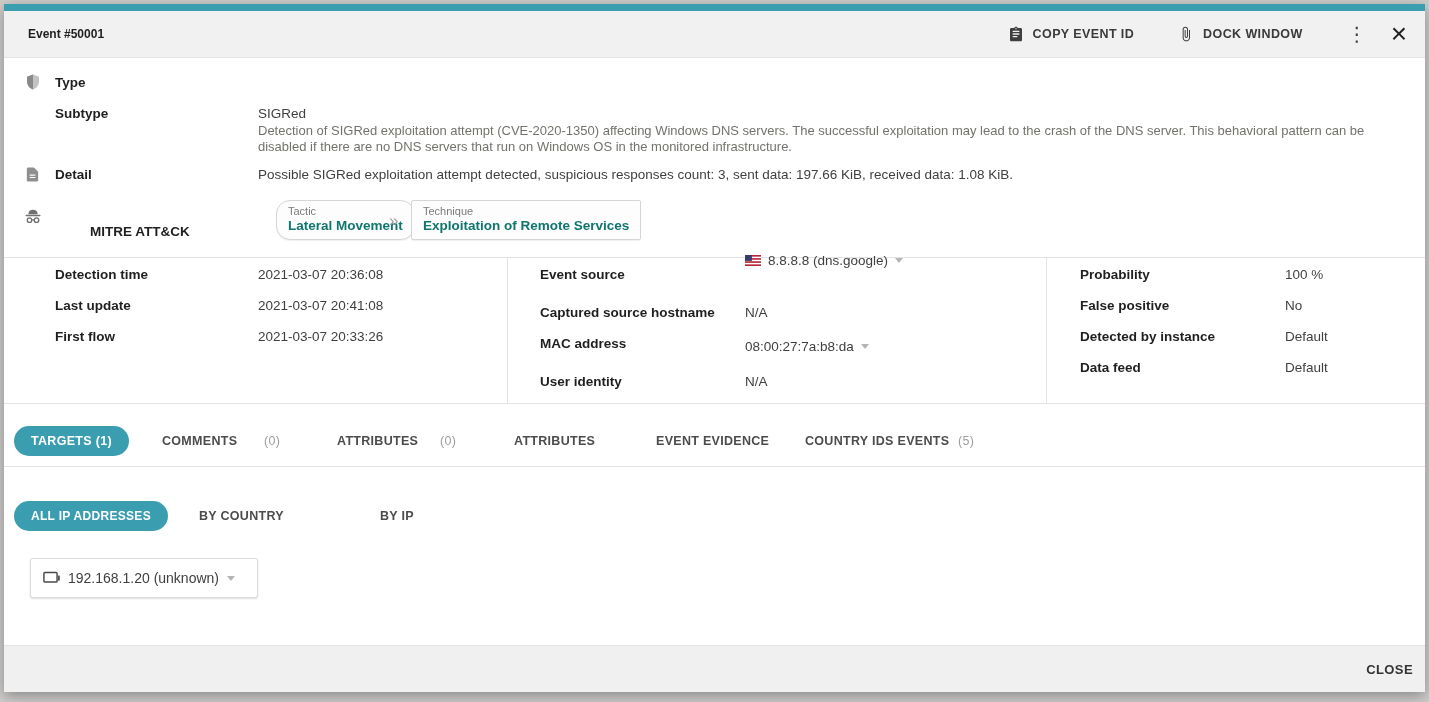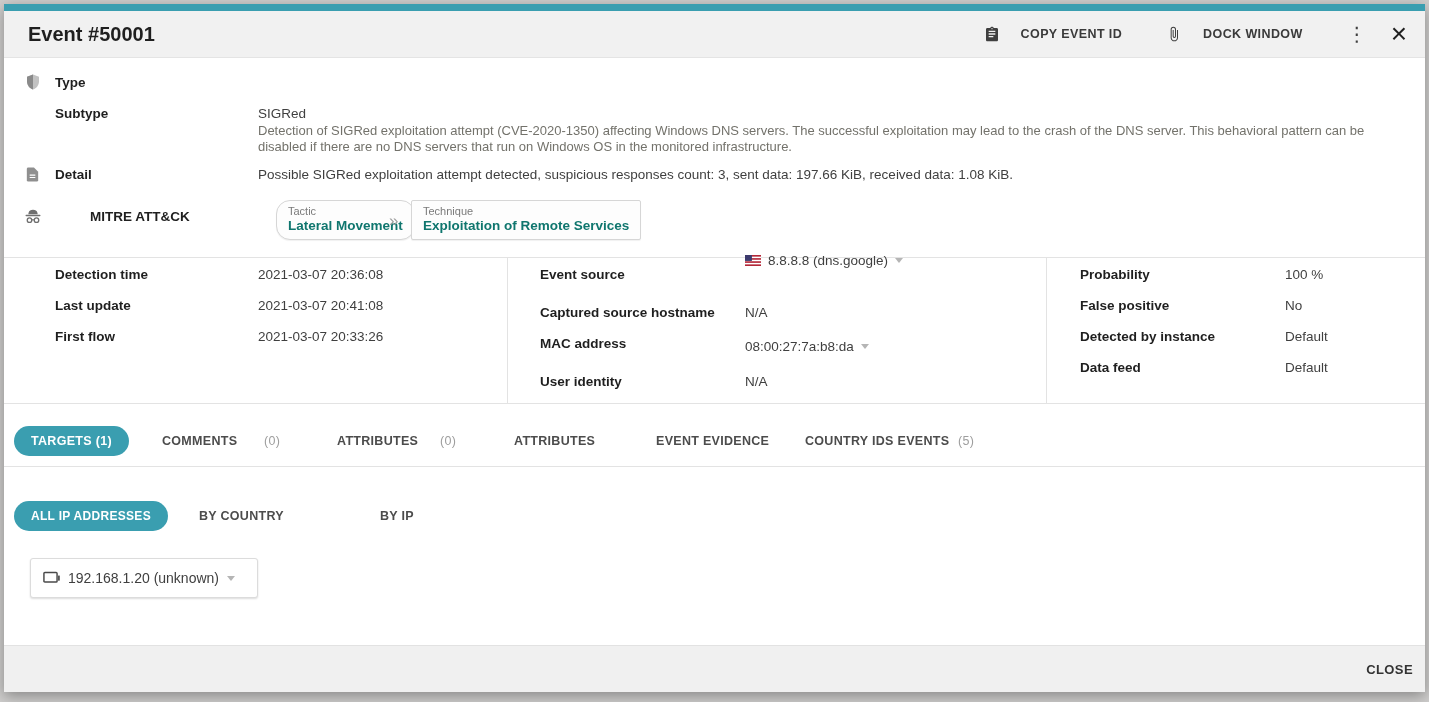--- a/index.html
+++ b/index.html
@@ -12,23 +12,23 @@
   .dialog{
     position:absolute;left:4px;top:4px;width:1421px;height:688px;
     background:#ffffff;box-shadow:0 4px 14px rgba(0,0,0,.35);
   }
   .accentbar{position:absolute;left:0;top:0;right:0;height:7px;background:#3a9eb0;}
   .hdr{
     position:absolute;left:0;top:7px;right:0;height:47px;background:#f1f1f1;
     border-bottom:1px solid #e4e4e4;display:flex;align-items:center;
     padding:0 18px 0 24px;box-sizing:border-box;
   }
-  .hdr-title{font-size:20px;font-weight:bold;color:#1f1f1f;}
+  .hdr-title{font-size:12px;font-weight:bold;color:#1f1f1f;}
   .hdr-actions{margin-left:auto;display:flex;align-items:center;}
-  .hdr-btn{display:flex;align-items:center;gap:21px;font-size:12.5px;color:#3a3a3a;
+  .hdr-btn{display:flex;align-items:center;gap:9px;font-size:12.5px;color:#3a3a3a;
     letter-spacing:.4px;cursor:pointer;margin-left:44px;font-weight:bold;}
   .kebab{font-size:20px;color:#3f3f3f;margin-left:40px;cursor:pointer;line-height:1;padding:0 4px;}
   .close-x{font-size:28px;color:#1f1f1f;margin-left:20px;cursor:pointer;line-height:1;font-weight:normal;}
   .lbl{position:absolute;font-size:13.5px;font-weight:bold;color:#1f1f1f;white-space:nowrap;}
   .val{position:absolute;font-size:13.5px;color:#3f3f3f;white-space:nowrap;}
   .desc{position:absolute;font-size:13px;color:#73726b;line-height:16px;}
   .icn{position:absolute;}
   .hr{position:absolute;left:0;right:0;height:1px;background:#e3e3e3;}
   .vr{position:absolute;width:1px;background:#e3e3e3;}
   .mbox{position:absolute;border:1px solid #d6d6d6;background:#fdfdfd;border-radius:2px;
@@ -108,21 +108,21 @@
 
   <span class="icn" style="left:19px;top:202px;">
     <svg width="20" height="20" viewBox="0 0 24 24" fill="#6f6f6f">
         <path d="M12 4.5c-2.9 0-4.7 1.1-5.1 3.1L6.3 10h11.4l-.6-2.4c-.4-2-2.2-3.1-5.1-3.1z"></path>
         <rect x="3" y="10.6" width="18" height="1.7" rx=".85"></rect>
         <circle cx="7.8" cy="17" r="2.7" fill="none" stroke="#6f6f6f" stroke-width="1.6"></circle>
         <circle cx="16.2" cy="17" r="2.7" fill="none" stroke="#6f6f6f" stroke-width="1.6"></circle>
         <path d="M10.5 16.6h3" stroke="#6f6f6f" stroke-width="1.4"></path>
       </svg>
   </span>
-  <span class="lbl" style="left:51px;top:205px;padding-left:35px;">MITRE ATT&amp;CK</span>
+  <span class="lbl" style="left:51px;top:220px;padding-left:35px;">MITRE ATT&amp;CK</span>
   <span class="mbox" style="left:272px;top:196px;border-radius:14px;">
     <div class="cap">Tactic</div>
     <div class="mv">Lateral Movement</div>
   </span>
   <span class="chev" style="left:385px;top:207px;">»</span>
   <span class="mbox" style="left:407px;top:196px;">
     <div class="cap">Technique</div>
     <div class="mv">Exploitation of Remote Services</div>
   </span>
 

